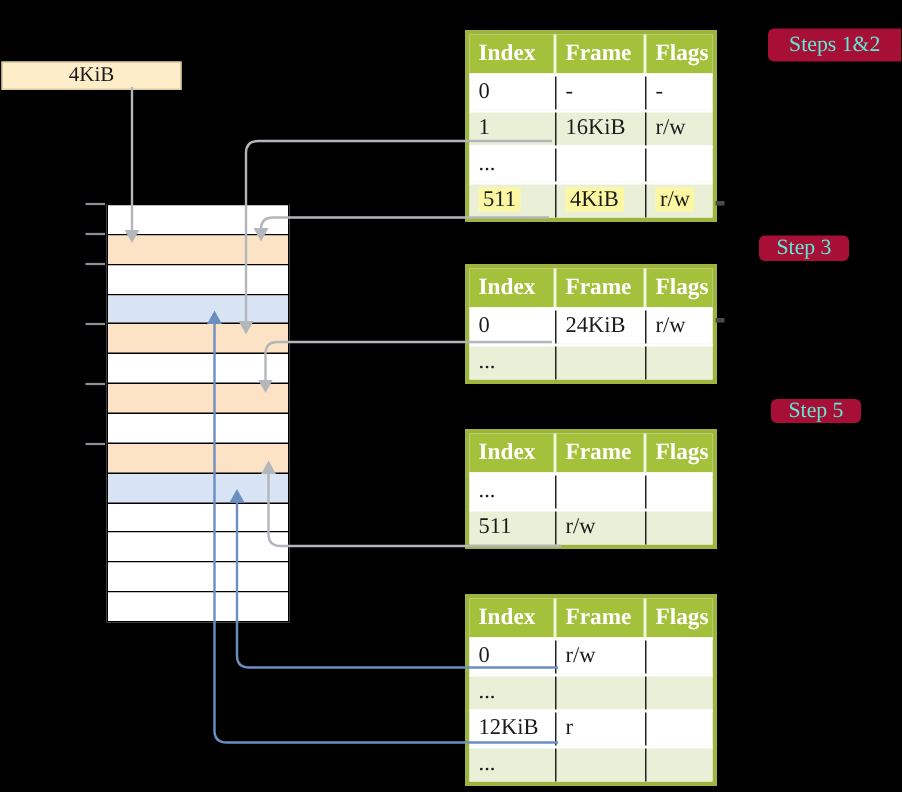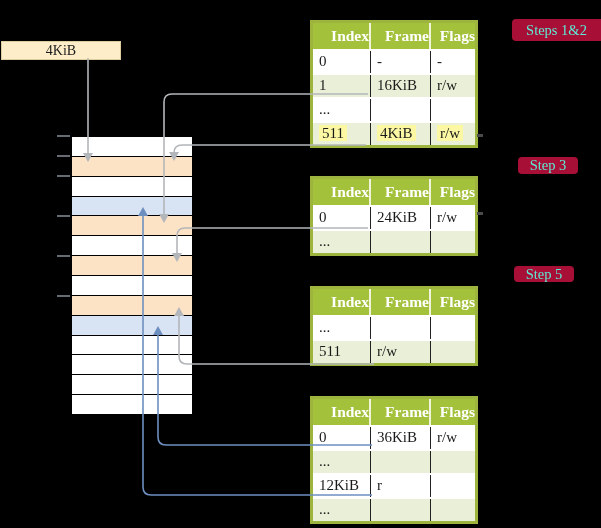--- a/index.html
+++ b/index.html
@@ -14,38 +14,38 @@
     text-align:center;font-size:14px;line-height:17px;color:#1a1a1a;
   }
   
   .badge{
     position:absolute;background:var(--badge-red);color:#5eead4;
     text-align:center;border-radius:4px;font-size:14.5px;
     box-shadow:0 0 0 1px rgba(0,0,0,.35);
   }
   .badge.b0{left:190px;top:39px;width:61px;height:21px;line-height:21px;}
   .badge.b12{left:512px;top:19px;width:89px;height:22px;line-height:22px;border-top-right-radius:0;border-bottom-right-radius:0;}
-  .badge.b3{left:518px;top:157px;width:60px;height:17px;line-height:17px;}
+  .badge.b3{left:506px;top:157px;width:60px;height:17px;line-height:17px;}
   .badge.b4{left:514px;top:266px;width:60px;height:16px;line-height:16px;}
   
   .memcol{
     position:absolute;left:71px;top:136px;width:120px;
     border:1.5px solid #000;background:#fff;
   }
   .mrow{height:18.86px;border-bottom:1px solid #000;}
   .mrow:last-child{border-bottom:none;}
   .mrow.white{background:#fff;}
   .mrow.orange{background:var(--mem-orange);}
   .mrow.blue{background:var(--mem-blue);}
   
   .ptable{
     position:absolute;left:310px;width:168px;
     border:3px solid var(--table-border);background:#fff;box-sizing:border-box;
   }
-  .thead{display:flex;height:26px;background:var(--header-green);text-align:right;}
+  .thead{display:flex;height:26px;background:var(--header-green);}
   .th{
     color:#fff;font-weight:bold;font-size:15.5px;line-height:26px;
     padding-left:6px;box-sizing:border-box;border-right:2px solid #eff4da;
   }
   .th:nth-child(1){width:58px;}
   .th:nth-child(2){width:60px;}
   .th:nth-child(3){flex:1;border-right:none;}
   .trow{display:flex;height:22px;border-top:2px solid #fff;}
   .trow.white{background:#fff;}
   .trow.green{background:var(--row-green);}
@@ -159,21 +159,20 @@
   </div>
 
   <div class="ptable" style="top:396px">
     <div class="thead">
       <div class="th">Index</div>
       <div class="th">Frame</div>
       <div class="th">Flags</div>
     </div>
     <div class="trow white">
       <div class="td"><span>0</span></div>
-      <div class="td"><span>36KiB</span></div>
       <div class="td"><span>r/w</span></div>
     </div>
     <div class="trow green">
       <div class="td"><span>...</span></div>
       <div class="td"><span></span></div>
       <div class="td"><span></span></div>
     </div>
     <div class="trow white">
       <div class="td"><span>12KiB</span></div>
       <div class="td"><span>r</span></div>

